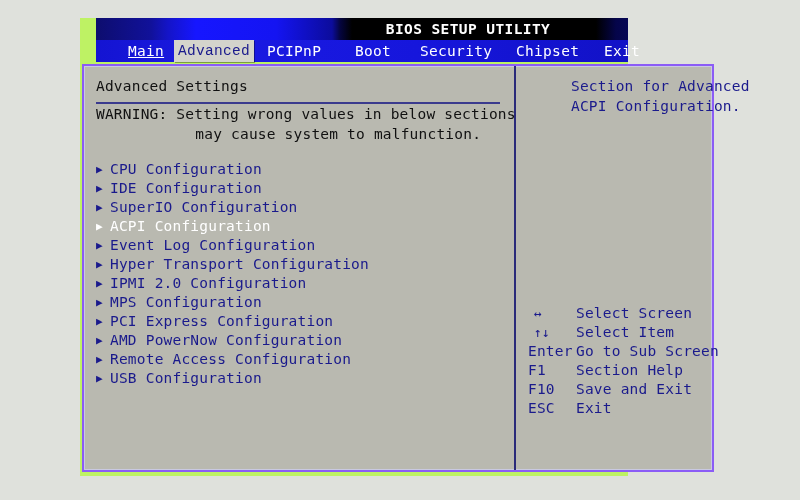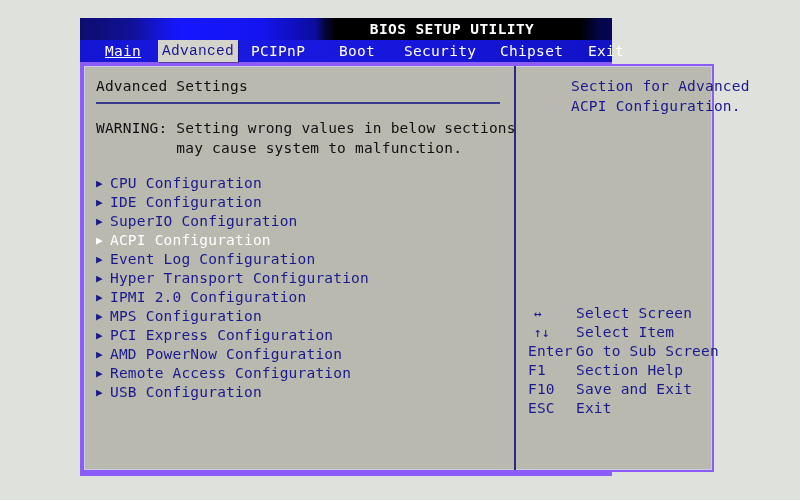--- a/index.html
+++ b/index.html
@@ -14,21 +14,22 @@
     overflow: hidden;
   }
 
   
   #bios-screen {
     position: absolute;
     left: 80px;
     top: 18px;
     width: 532px;
     height: 458px;
-    background: #8b5cf6;
+    background: #bef264;
+    padding-left: 16px;
   }
 
   
   #title-bar {
     position: relative;
     height: 22px;
     width: 100%;
     background: linear-gradient(to right,
         #0d0d6e 0px, #11119a 55px, #1414c8 72px,
         #1616ff 100px, #1414f2 180px, #0c0c9c 236px,
@@ -105,26 +106,26 @@
     letter-spacing: 0.2px;
     white-space: nowrap;
   }
   #panel-rule {
     margin-top: 6px;
     height: 2px;
     background: #3a3a8e;
     width: 404px;
   }
   #warning-block {
-    margin-top: 14px;
     color: #111111;
     font-size: 14.5px;
     line-height: 20px;
     white-space: pre;
     letter-spacing: 0.2px;
+    text-align: center;
   }
   #menu-list {
     margin-top: 16px;
   }
   .menu-item {
     display: flex;
     align-items: center;
     height: 19px;
     font-size: 14.5px;
     line-height: 19px;
@@ -207,21 +208,21 @@
 </head>
 <body>
 
 <div id="bios-screen">
 
   <div id="title-bar">
     <div id="title-text">BIOS SETUP UTILITY</div>
   </div>
 
   <div id="tab-row">
-      <div class="tab" style="left: 21px; text-decoration: underline;">Main</div>
+      <div class="tab" style="left: 28px; text-decoration: underline;">Main</div>
       <div class="tab selected" style="left: 78px; font-family: Liberation Mono, monospace;">Advanced</div>
       <div class="tab" style="left: 167px;">PCIPnP</div>
       <div class="tab" style="left: 255px;">Boot</div>
       <div class="tab" style="left: 320px;">Security</div>
       <div class="tab" style="left: 416px;">Chipset</div>
       <div class="tab" style="left: 504px;">Exit</div>
     </div>
 
   <div id="content-frame">
 

